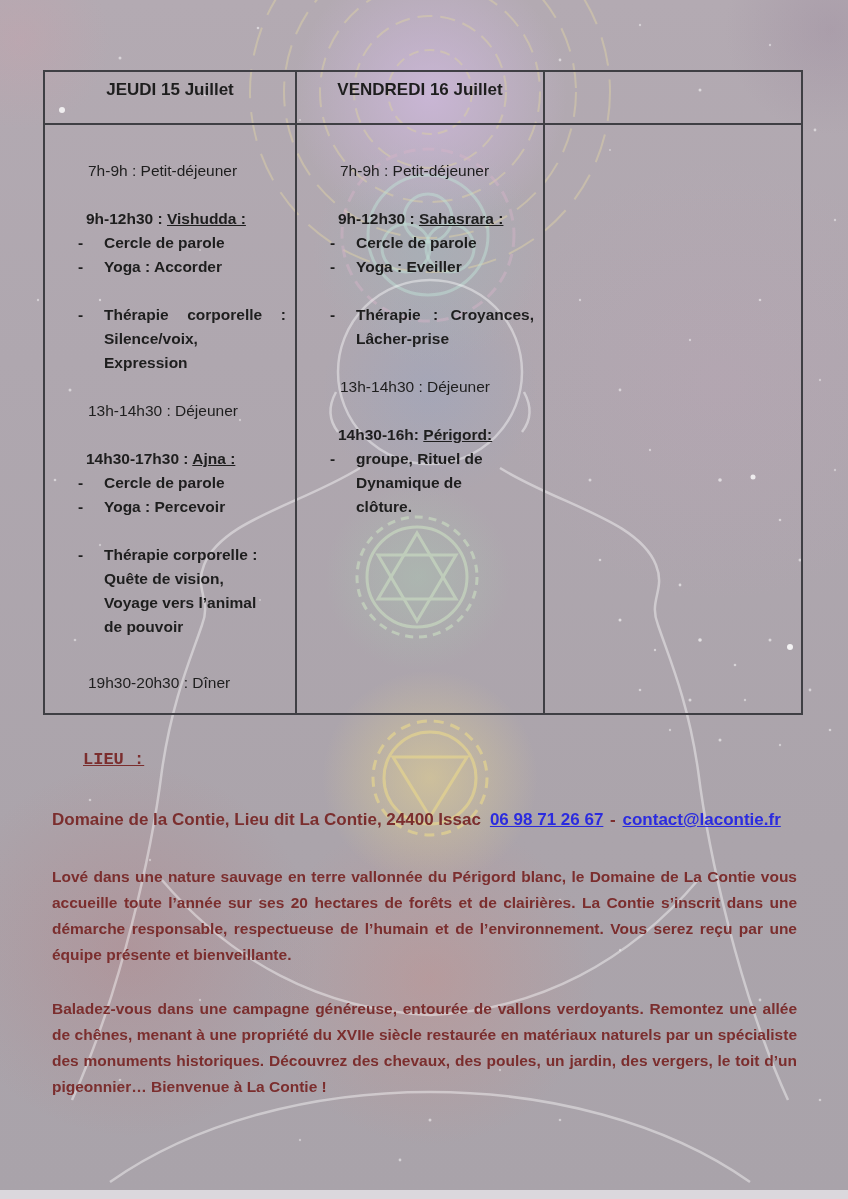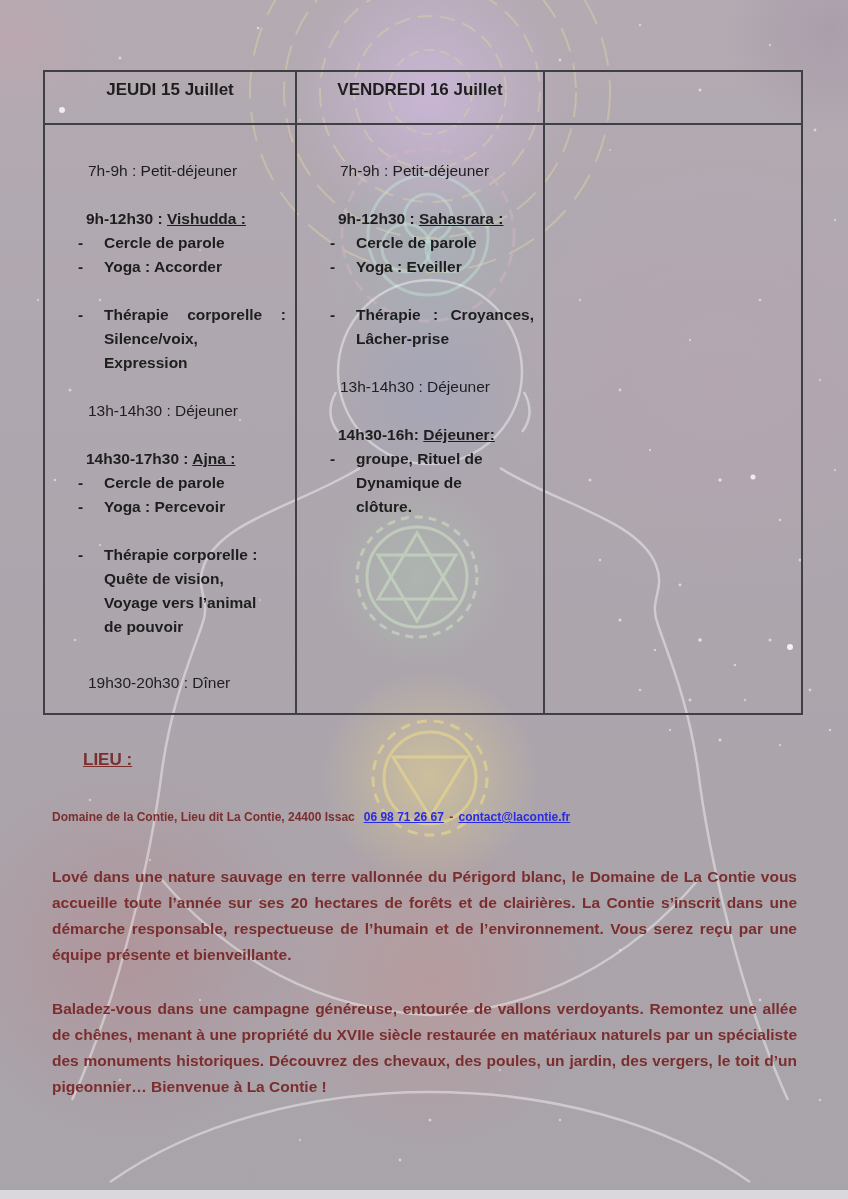--- a/index.html
+++ b/index.html
@@ -43,23 +43,23 @@
   .s-line .u{text-decoration:underline;}
   .b-line{display:flex;font-weight:700;margin-left:33px;margin-right:9px;}
   .b-line .dash{width:26px;flex:none;}
   .b-line .bl{flex:1;}
   .bl .stretch{text-align:justify;text-align-last:justify;}
   .mt{margin-top:24px;}
   .mt2{margin-top:32px;}
 
   
   .lieu{position:absolute;left:83px;top:750px;z-index:3;
-        font-size:17px;font-weight:700;color:#7b2e2e;text-decoration:underline;}
+        font-size:17px;font-weight:700;color:#7b2e2e;text-decoration:underline;font-family:Liberation Mono, monospace;}
   .addr{position:absolute;left:52px;top:810px;width:750px;z-index:3;
-        font-size:12px;font-weight:700;color:#7b2e2e;white-space:nowrap;}
+        font-size:17px;font-weight:700;color:#7b2e2e;white-space:nowrap;}
   .addr .lnk{color:#2b2bdf;text-decoration:underline;font-weight:700;cursor:pointer;}
   .addr .phone{margin-left:9px;}
   .addr .sep{margin:0 2px;}
   .para{position:absolute;left:52px;width:745px;z-index:3;
         font-size:15.5px;font-weight:700;color:#7b2e2e;line-height:26px;text-align:justify;}
   .p1{top:864px;}
   .p2{top:996px;}
 </style>
 </head>
 <body>
@@ -251,21 +251,21 @@
         </div>
       </div>
     <div class="b-line mt">
         <div class="dash">-</div>
         <div class="bl">
           <div class="stretch">Thérapie&nbsp;: Croyances,</div>
           <div>Lâcher-prise</div>
         </div>
       </div>
     <div class="t-line mt">13h-14h30 : Déjeuner</div>
-    <div class="s-line mt"><span>14h30-16h: </span><span class="u">Déjeuner:</span></div>
+    <div class="s-line mt"><span>14h30-16h: </span><span class="u">Périgord:</span></div>
     <div class="b-line">
         <div class="dash">-</div>
         <div class="bl">
           <div>groupe, Rituel de</div>
           <div>Dynamique de</div>
           <div>clôture.</div>
         </div>
       </div>
   </div>
 

